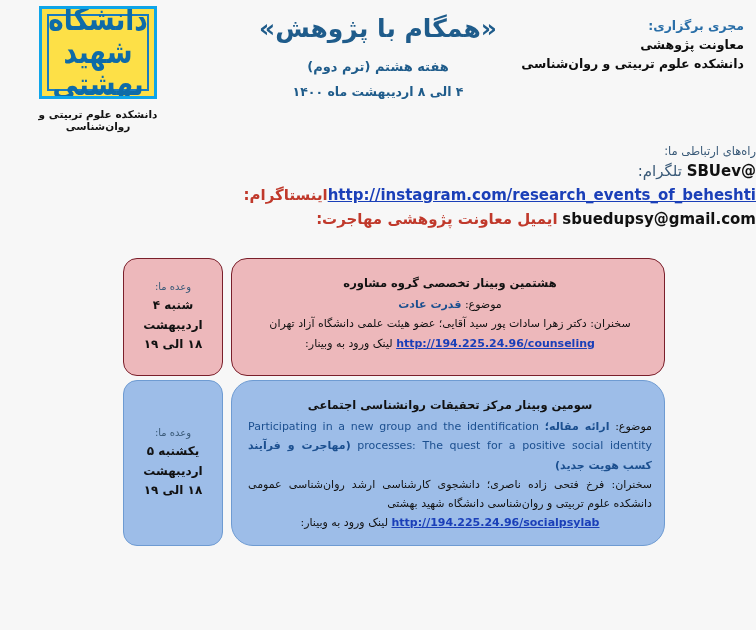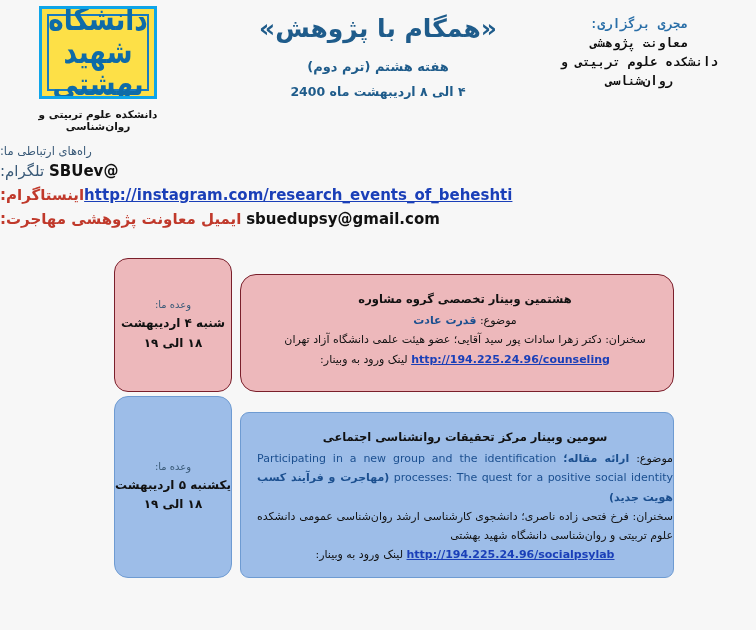--- a/index.html
+++ b/index.html
@@ -98,45 +98,44 @@
   .date-line {
     margin-top: 10px;
     font-size: 12.5px;
     font-weight: bold;
     color: #1f5c8b;
   }
 
   
   .organizer-block {
     position: absolute;
-    right: 2px;
+    right: 12px;
     top: 16px;
     width: 230px;
-    text-align: center;
+    text-align: right;
     line-height: 1.52;
-    font-family: Liberation Mono, monospace;
   }
   .org-label {
     font-size: 12.5px;
     font-weight: bold;
     color: #2a6fa8;
   }
   .org-name {
     font-size: 12.5px;
     font-weight: bold;
     color: #0d0d0d;
   }
 
   
   .contact {
     position: absolute;
     left: 0;
     top: 142px;
     width: 756px;
-    text-align: left;
+    text-align: right;
     line-height: 1.58;
   }
   .contact-title {
     font-size: 11.5px;
     color: #3a5a78;
   }
   .contact-row {
     font-size: 15px;
     white-space: nowrap;
   }
@@ -163,40 +162,39 @@
     display: flex;
     flex-direction: row;
     align-items: stretch;
     justify-content: center;
     margin-bottom: 4px;
   }
 
   .event-card {
     width: 434px;
     box-sizing: border-box;
-    padding: 14px 0 12px 16px;
+    padding: 14px 12px 12px 16px;
     text-align: right;
     line-height: 1.75;
-    margin-top: 16px;
   }
   .event-card.pink {
     background: #edb8bb;
     border: 1.5px solid #7a1f2b;
     border-radius: 16px;
     min-height: 118px;
   }
   .event-card.blue {
     background: #9dbde8;
     border: 1.5px solid #6e9bd2;
-    border-radius: 9px;
+    border-radius: 22px;
     min-height: 128px;
   }
 
   .date-box {
-    width: 118px;
+    width: 100px;
     margin-right: 8px;
     box-sizing: border-box;
     display: flex;
     flex-direction: column;
     align-items: center;
     justify-content: center;
     text-align: center;
     line-height: 1.62;
     margin-left: 32px;
   }
@@ -269,21 +267,21 @@
     <div class="logo-mark">
       <div class="inner-frame"></div>
       <div class="calligraphy">دانشگاه شهید بهشتی</div>
     </div>
     <div class="logo-caption">دانشکده علوم تربیتی و روان‌شناسی</div>
   </div>
 
   <div class="title-block">
     <div class="main-title">«همگام با پژوهش»</div>
     <div class="sub-title">هفته هشتم (ترم دوم)</div>
-    <div class="date-line">۴ الی ۸ اردیبهشت ماه 2400</div>
+    <div class="date-line">۴ الی ۸ اردیبهشت ماه ۱۴۰۰</div>
   </div>
 
   <div class="organizer-block">
     <div class="org-label">مجری برگزاری:</div>
     <div class="org-name">معاونت پژوهشی</div>
     <div class="org-name">دانشکده علوم تربیتی و روان‌شناسی</div>
   </div>
 
 </div>
 

